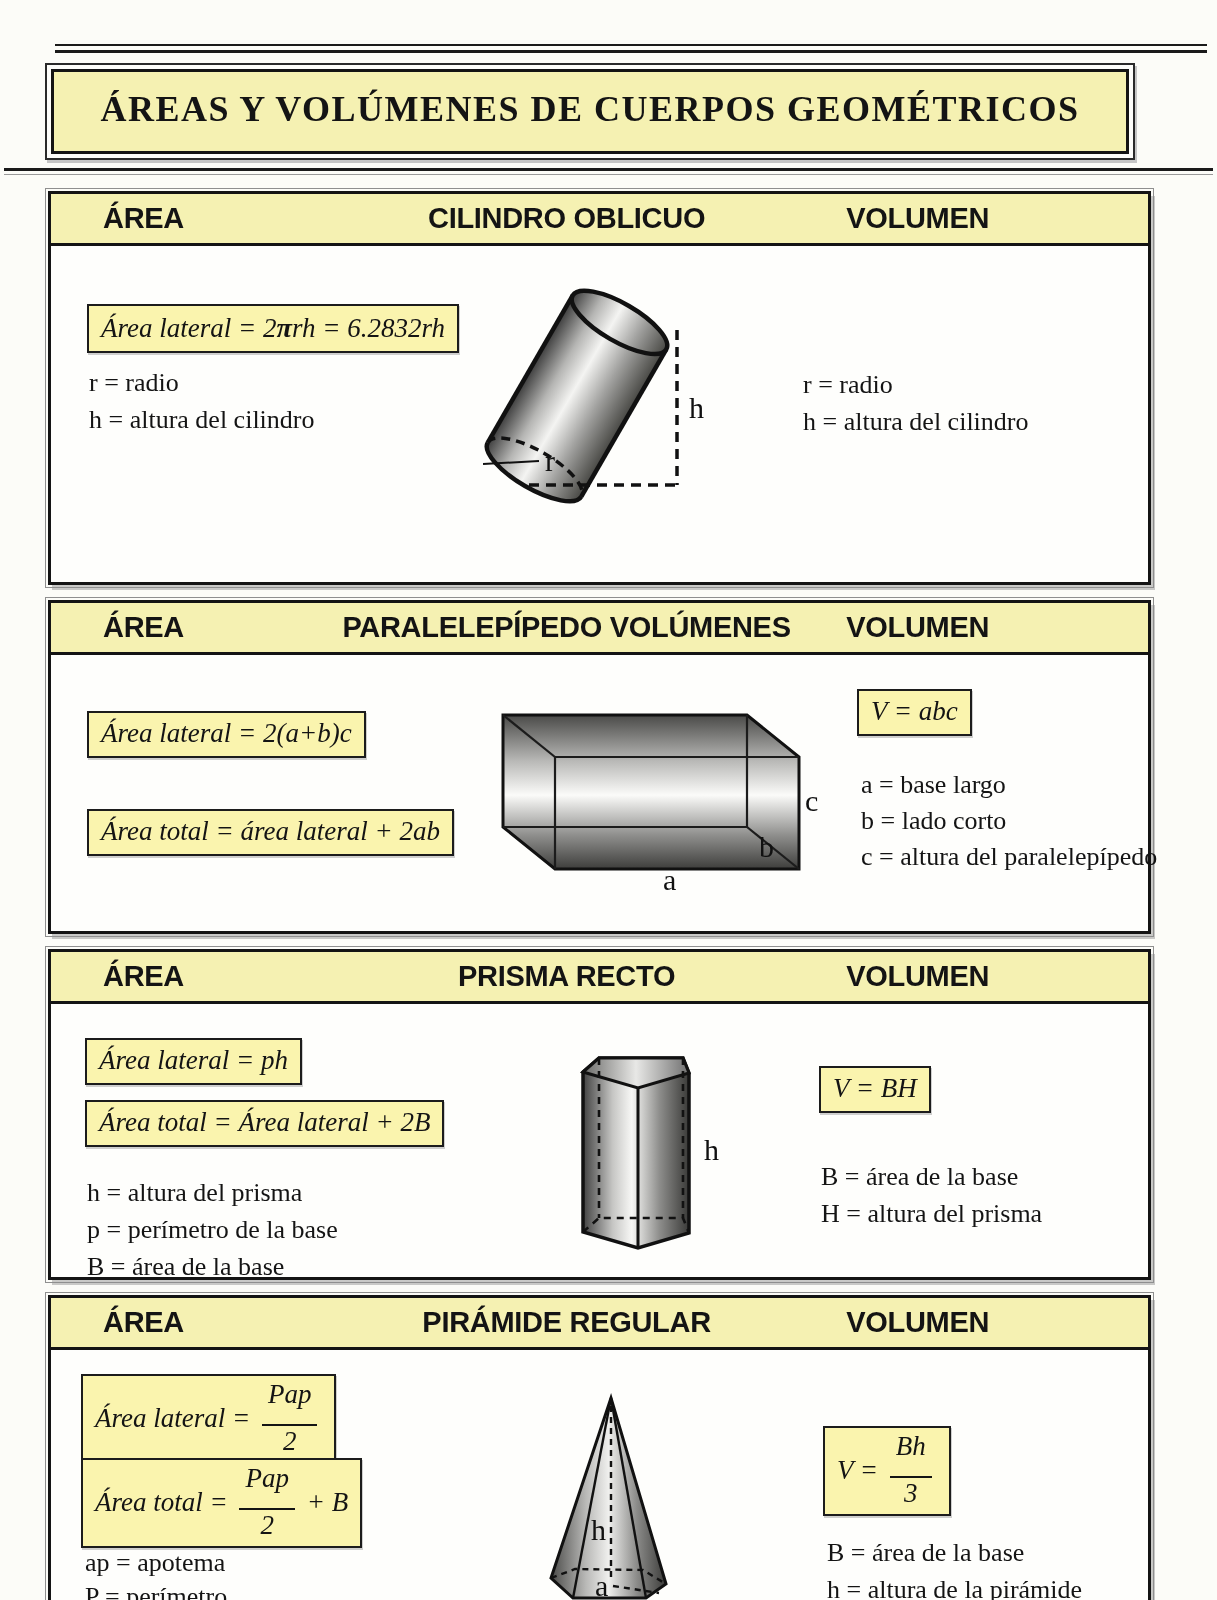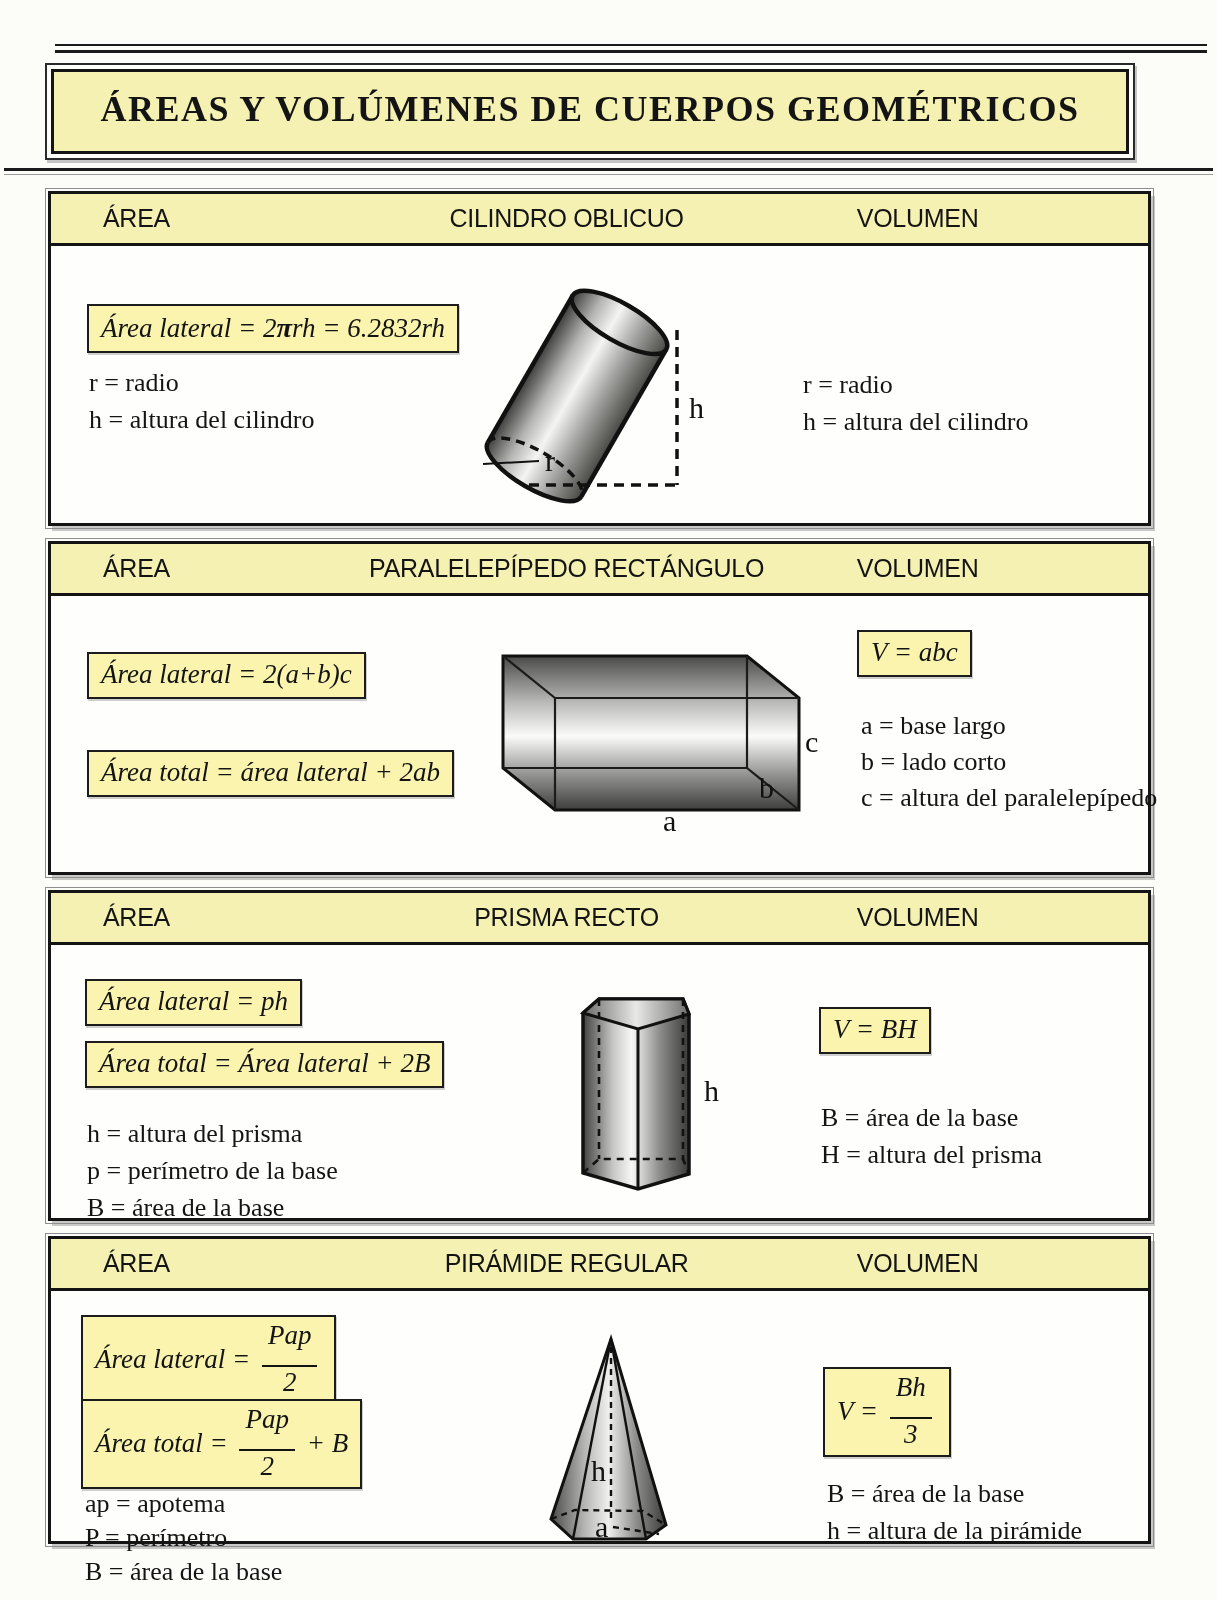--- a/index.html
+++ b/index.html
@@ -6,27 +6,27 @@
   body{font-family:"Liberation Serif",serif;color:var(--ink,#141414);}
 
   .rule-top{height:4px;border-top:2px solid #1a1a1a;border-bottom:3px solid #1a1a1a;margin:44px 10px 0 55px;}
   .rule-mid{height:3px;border-top:3px solid #1a1a1a;border-bottom:1px solid #9a9a9a;margin:8px 4px 16px 4px;}
 
   .title-frame{margin:10px 82px 0 45px;border:2px solid #2a2a2a;padding:4px;background:#fdfdfa;box-shadow:2px 3px 0 #c6c6c6;}
   .title-inner{border:3px solid var(--ink,#141414);background:var(--panel-yellow,#f5f1b2);text-align:center;padding:10px 4px 13px;}
   .title-inner h1{margin:8px;font:bold 36px/1.1 "Liberation Serif",serif;letter-spacing:1.5px;}
 
   .panel{position:relative;margin:0 66px 15px 48px;border:3px solid var(--ink,#141414);outline:1px solid #8f8f8f;outline-offset:2px;box-shadow:4px 5px 0 rgba(140,140,140,.45);background:#fefefc;}
-  .phead{position:relative;height:49px;background:var(--panel-yellow,#f5f1b2);border-bottom:3px solid var(--ink,#141414);font-family:"Liberation Sans",sans-serif;font-weight:normal;font-size:25px;letter-spacing:-0.3px;}
+  .phead{position:relative;height:49px;background:var(--panel-yellow,#f5f1b2);border-bottom:3px solid var(--ink,#141414);font-family:"Liberation Sans",sans-serif;font-weight:bold;font-size:29px;letter-spacing:-0.3px;}
   .h-area{position:absolute;left:52px;top:50%;transform:translateY(-50%);}
   .h-shape{position:absolute;left:47%;top:50%;transform:translate(-50%,-50%);white-space:nowrap;}
   .h-vol{position:absolute;left:79%;top:50%;transform:translate(-50%,-50%);}
 
   .pbody{position:relative;}
-  .b1{height:277px}.b2{height:276px}.b3{height:273px}.b4{height:250px}
+  .b1{height:336px}.b2{height:276px}.b3{height:273px}.b4{height:250px}
 
   .fbox{position:absolute;background:var(--box-yellow,#faf4ae);border:2px solid #1c1c1c;padding:4px 12px 6px;font:italic 27px/1.25 "Liberation Serif",serif;white-space:nowrap;box-shadow:1px 2px 0 rgba(120,120,120,.35);}
   .fbox sup{font-size:62%;vertical-align:0.6em;}
   .pi{font-weight:bold;font-size:105%;}
   .frac{display:inline-block;text-align:center;vertical-align:-0.85em;line-height:1.08;margin:0 5px;}
   .frac .num{display:block;padding:0 6px 15px;border-bottom:2.5px solid #141414;}
   .frac .den{display:block;padding-top:1px;}
 
   .defs{position:absolute;font:26px/37px "Liberation Serif",serif;}
   .def{white-space:nowrap;}
@@ -104,21 +104,21 @@
     <div class="defs pos-vd1">
       <div class="def">r = radio</div>
       <div class="def">h = altura del cilindro</div>
     </div>
   </div>
 </div>
 
 <div class="panel p2">
   <div class="phead">
     <span class="h-area">ÁREA</span>
-    <span class="h-shape">PARALELEPÍPEDO RECTÁNGULO</span>
+    <span class="h-shape">PARALELEPÍPEDO VOLÚMENES</span>
     <span class="h-vol">VOLUMEN</span>
   </div>
   <div class="pbody b2">
     <div class="fbox pos-a1"><span>Área lateral = 2(a+b)c</span></div>
     <div class="fbox pos-a2"><span>Área total = área lateral + 2ab</span></div>
     <div class="diagram pos-g1">
       <svg width="345" height="207" viewBox="0 0 345 207">
         <defs>
           <linearGradient id="bg1" x1="0" y1="0" x2="0" y2="1">
             <stop offset="0" stop-color="#4a4a48"></stop>

